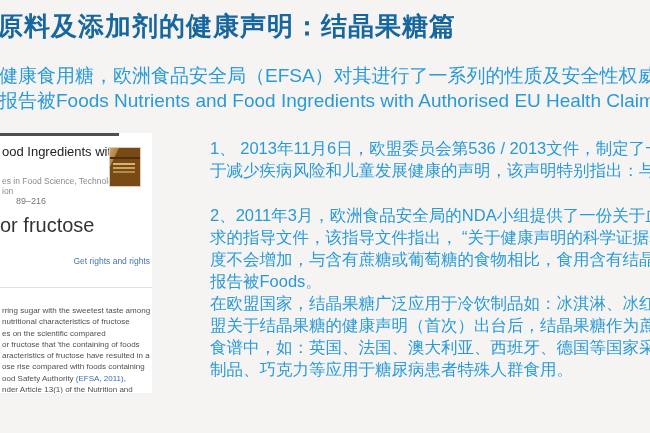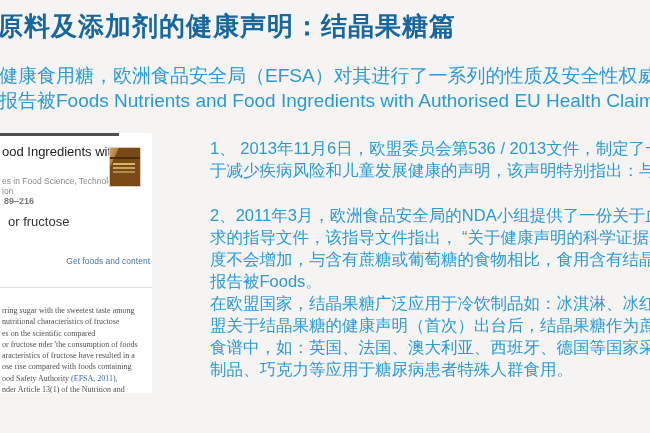--- a/index.html
+++ b/index.html
@@ -44,55 +44,55 @@
     position:absolute;left:2px;top:11px;width:110px;
     font-size:13px;line-height:16px;color:#232323;
   }
   .book-title .line{white-space:nowrap;overflow:hidden;}
   .series{
     position:absolute;left:2px;top:44px;width:110px;
     font-size:8.5px;line-height:9.5px;color:#8a8a8a;
   }
   .series .line{white-space:nowrap;overflow:hidden;}
   .pages{
-    position:absolute;left:4px;top:63px;
-    font-size:9px;color:#777;font-weight:bold;
+    position:absolute;left:16px;top:63px;
+    font-size:9px;color:#777;
   }
   .cover{
     position:absolute;left:110px;top:15px;width:30px;height:38px;
     background:
       linear-gradient(115deg, #c9a36a 0%, #b4813d 18%, #7a4a16 19%, #7a4a16 100%);
     box-shadow:0 0 0 1px #ddcfc0;
   }
   .cover::before{
     content:"";position:absolute;left:3px;top:15px;width:22px;height:2px;
     background:#d8b46a;box-shadow:0 4px 0 0 #c9a45f, 0 8px 0 0 #b08c4a;
   }
   .cover::after{
     content:"";position:absolute;left:0;top:9px;width:30px;height:1.5px;
     background:#4e2f0c;
   }
   .chapter-title{
-    position:absolute;left:8px;top:81px;
-    font-size:13px;color:#333;white-space:nowrap;
+    position:absolute;left:0;top:81px;
+    font-size:20px;color:#333;white-space:nowrap;
   }
   .rights-link{
     position:absolute;right:2px;top:123px;
     font-size:8.5px;color:#4a74ad;white-space:nowrap;
     text-decoration:none;cursor:pointer;
   }
   .card-divider{
     position:absolute;left:0;top:154px;width:152px;height:1px;
     background:#e1e1e1;
   }
   .abstract{
     position:absolute;left:2px;top:172px;width:150px;
     font-size:8px;line-height:11.3px;color:#4f4f4f;
   }
-  .abstract .line{white-space:nowrap;overflow:hidden;font-family:Liberation Serif, serif;}
+  .abstract .line{white-space:nowrap;overflow:hidden;}
   .efsa-link{color:#3a6bb0;cursor:pointer;}
 </style>
 </head>
 <body>
 
 <div class="stage">
 
   <div class="slide-title">原料及添加剂的健康声明：结晶果糖篇</div>
 
   <div class="intro">
@@ -111,29 +111,29 @@
       <div class="line">es in Food Science, Technology</div>
       <div class="line">ion</div>
     </div>
 
     <div class="pages">89–216</div>
 
     <div class="cover"></div>
 
     <div class="chapter-title">or fructose</div>
 
-    <a class="rights-link">Get foods and content</a>
+    <a class="rights-link">Get rights and rights</a>
 
     <div class="card-divider"></div>
 
     <div class="abstract">
       <div class="line">rring sugar with the sweetest taste among</div>
       <div class="line">nutritional characteristics of fructose</div>
       <div class="line">es on the scientific compared</div>
-      <div class="line">or fructose nder 'the consumption of foods</div>
+      <div class="line">or fructose that 'the containing of foods</div>
       <div class="line">aracteristics of fructose have resulted in a</div>
       <div class="line">ose rise compared with foods containing</div>
       <div class="line"><span>ood Safety Authority </span><span class="efsa-link">(EFSA, 2011)</span><span>,</span></div>
       <div class="line">nder Article 13(1) of the Nutrition and</div>
     </div>
   </div>
 
   <div class="para p1">
     <div class="line">1、 2013年11月6日，欧盟委员会第536 / 2013文件，制定了一份关于食品</div>
     <div class="line">于减少疾病风险和儿童发展健康的声明，该声明特别指出：与含有蔗糖或葡</div>

